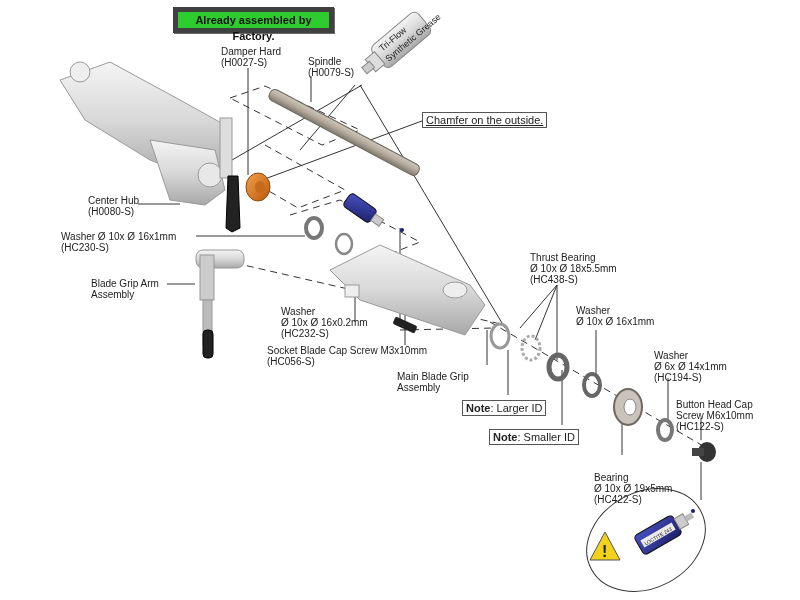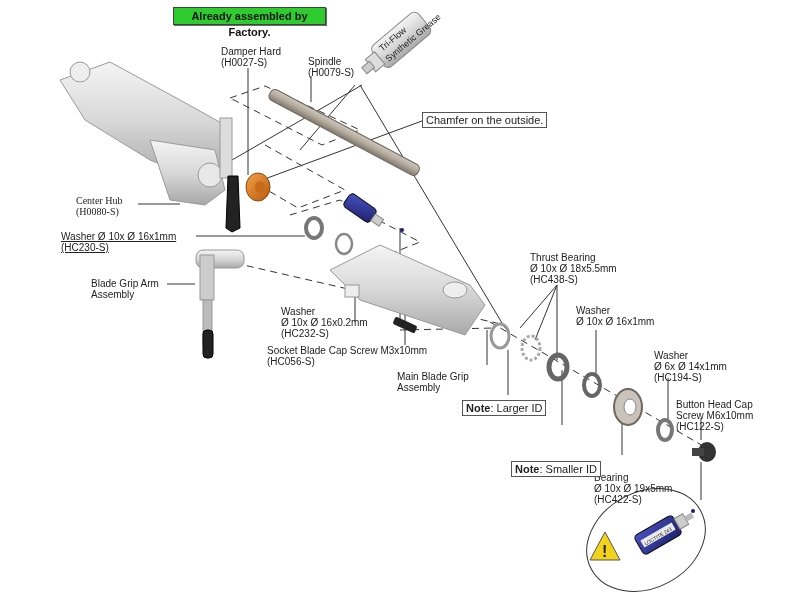--- a/index.html
+++ b/index.html
@@ -1,20 +1,20 @@
 <!DOCTYPE html>
 <html><head>
 <meta charset="utf-8">
 <style>
   html, body { margin:0; padding:0; background:#ffffff; }
   body { width:800px; height:600px; position:relative; overflow:hidden;
          font-family:"Liberation Sans", sans-serif; color:#222; }
   .lbl { position:absolute; font-size:10px; line-height:11px; color:#222; white-space:nowrap; }
   .banner { position:absolute; left:173px; top:7px; width:151px; height:16px;
-            background:#2ecc2e; border:1px solid #404040; box-shadow:1px 1px 0 #6a6a6a;
+            background:#2ecc2e; border:5px solid #404040; box-shadow:1px 1px 0 #6a6a6a;
             font-size:11px; font-weight:bold; line-height:16px; text-align:center; color:#111; }
   .box { position:absolute; border:1px solid #555; background:#fff; font-size:11px;
          line-height:14px; padding:0 3px; white-space:nowrap; color:#222; }
   .box b { font-weight:bold; }
   svg.main { position:absolute; left:0; top:0; }
   .tube-text { font-size:9px; fill:#222; }
 </style>
 </head>
 <body>
 
@@ -168,25 +168,25 @@
 <div class="banner">Already assembled by Factory.</div>
 
 <div class="lbl" style="left:221px;top:46px;">
   <div>Damper Hard</div>
   <div>(H0027-S)</div>
 </div>
 <div class="lbl" style="left:296px;top:56px;margin-left:12px;">
   <div>Spindle</div>
   <div>(H0079-S)</div>
 </div>
-<div class="lbl" style="left:76px;top:195px;font-family:Liberation Serif, serif;">
+<div class="lbl" style="left:88px;top:195px;">
   <div>Center Hub</div>
   <div>(H0080-S)</div>
 </div>
-<div class="lbl" style="left:61px;top:231px;text-decoration:underline;">
+<div class="lbl" style="left:61px;top:231px;">
   <div>Washer Ø 10x Ø 16x1mm</div>
   <div>(HC230-S)</div>
 </div>
 <div class="lbl" style="left:91px;top:278px;">
   <div>Blade Grip Arm</div>
   <div>Assembly</div>
 </div>
 <div class="lbl" style="left:281px;top:306px;">
   <div>Washer</div>
   <div>Ø 10x Ø 16x0.2mm</div>
@@ -218,15 +218,15 @@
   <div>Button Head Cap</div>
   <div>Screw M6x10mm</div>
   <div>(HC122-S)</div>
 </div>
 <div class="lbl" style="left:594px;top:456px;margin-top:16px;">
   <div>Bearing</div>
   <div>Ø 10x Ø 19x5mm</div>
   <div>(HC422-S)</div>
 </div>
 
-<div class="box" style="left:422px;top:112px;">Chamfer on the outside.</div>
+<div class="box" style="left:422px;top:112px;text-decoration:underline;">Chamfer on the outside.</div>
 <div class="box" style="left:462px;top:400px;"><b>Note</b><span>: Larger ID</span></div>
-<div class="box" style="left:511px;top:429px;margin-top:32px;"><b>Note</b><span>: Smaller ID</span></div>
+<div class="box" style="left:489px;top:429px;"><b>Note</b><span>: Smaller ID</span></div>
 
 </body></html>

